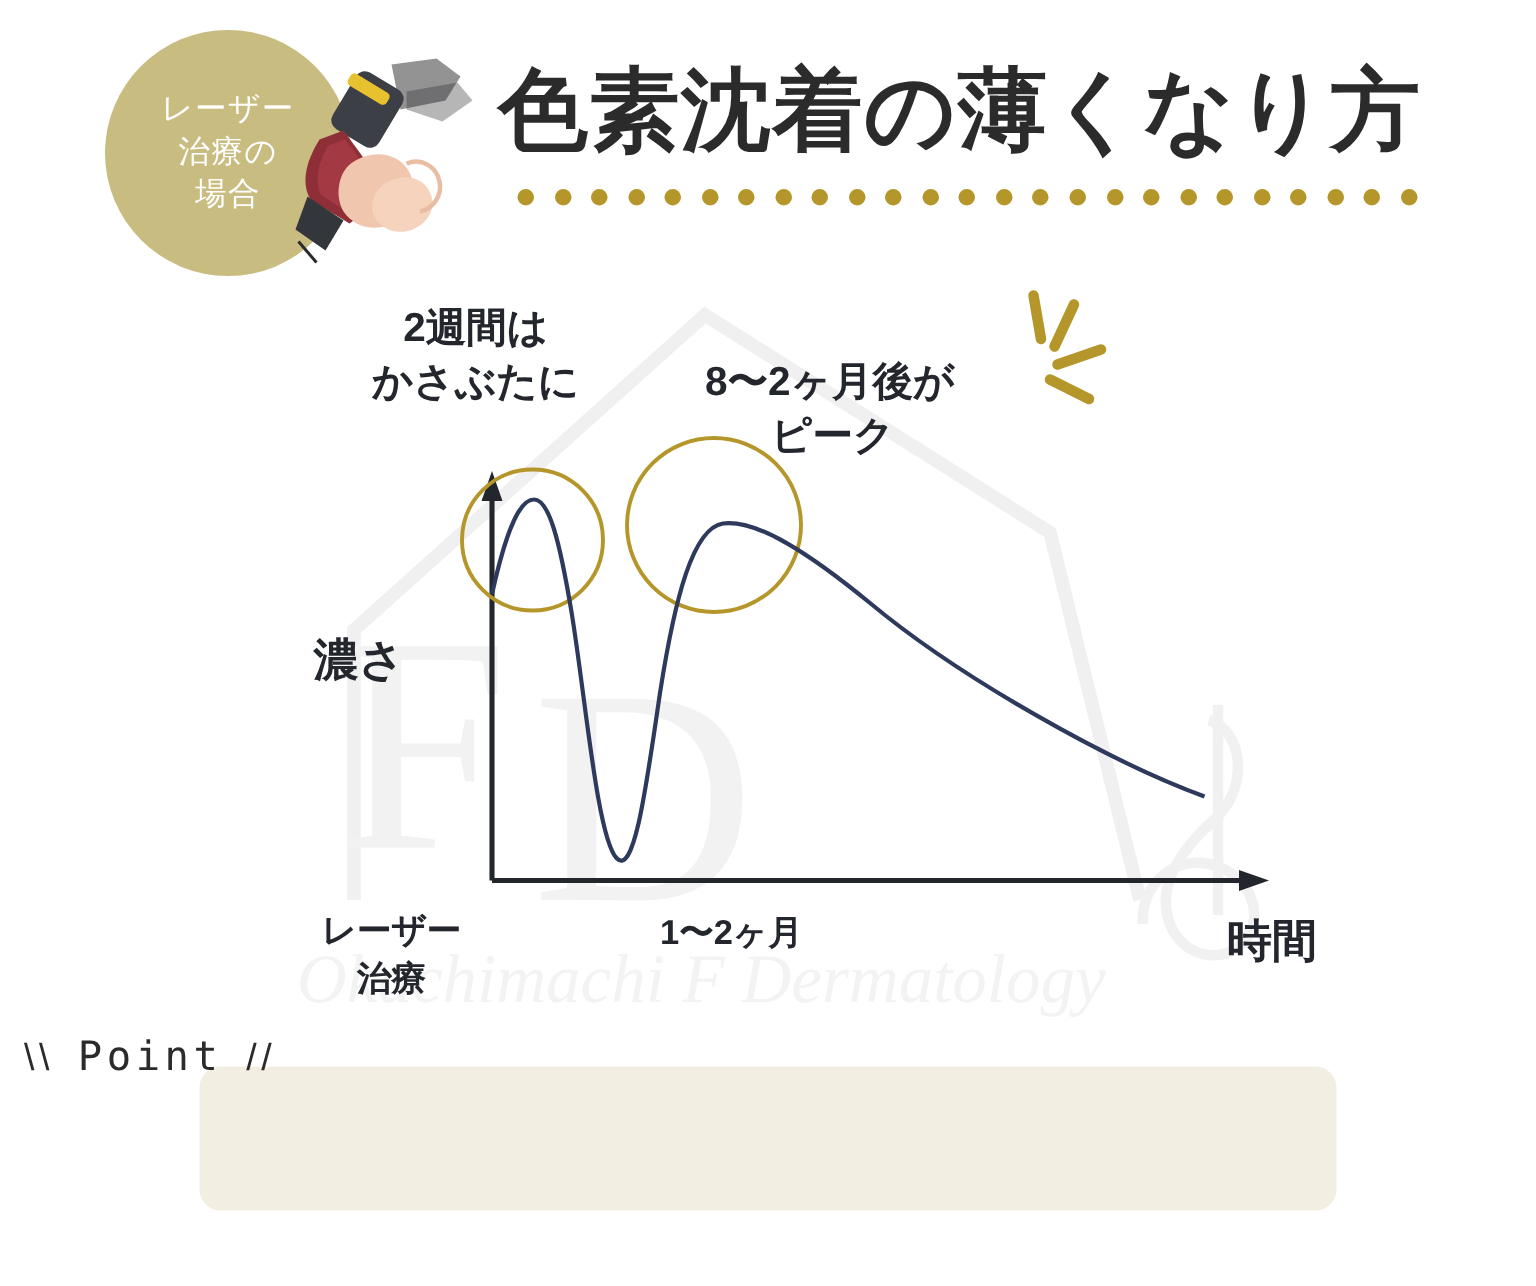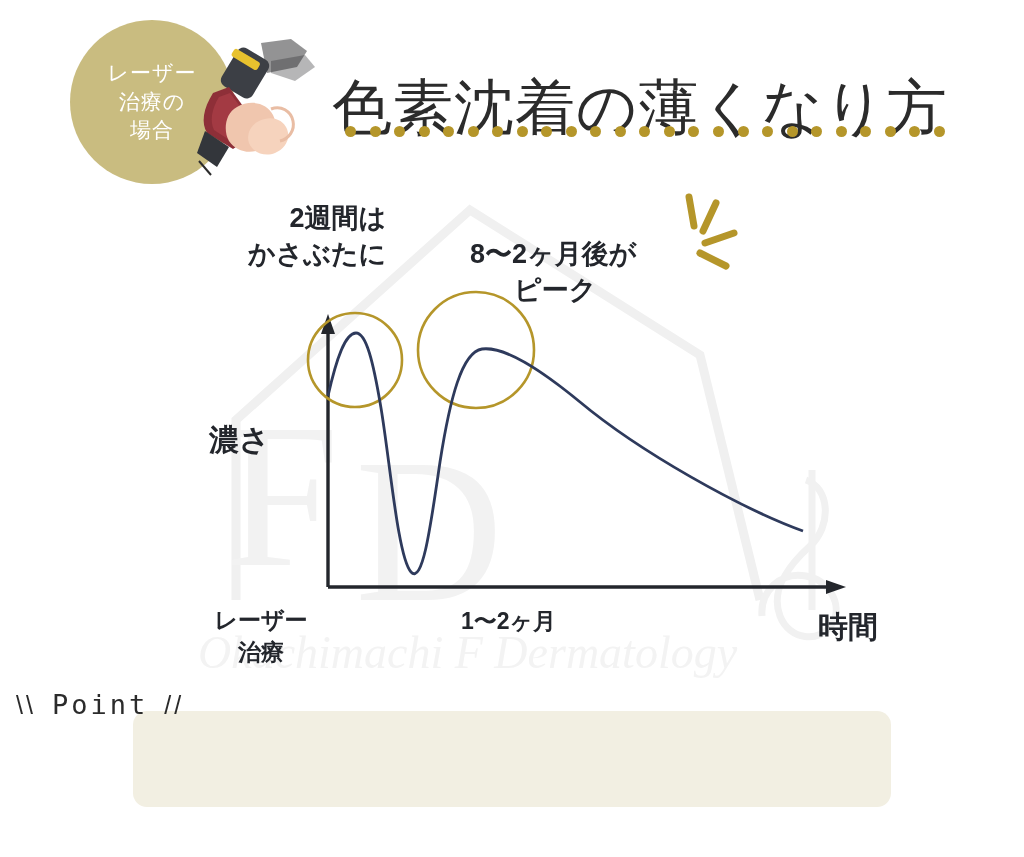--- a/index.html
+++ b/index.html
@@ -24,40 +24,40 @@
     z-index:3;
   }
   .badge-line{
     color:#ffffff;font-size:21px;line-height:1.38;letter-spacing:1px;
     font-weight:400;white-space:nowrap;
   }
   .device{position:absolute;left:175px;top:35px;width:150px;height:145px;z-index:4;}
 
   .title{
     position:absolute;left:332px;top:34px;
-    font-size:60px;font-weight:400;color:#2b2b2b;
-    letter-spacing:1px;white-space:nowrap;z-index:3;margin-top:34px;
+    font-size:60px;font-weight:700;color:#2b2b2b;
+    letter-spacing:1px;white-space:nowrap;z-index:3;
   }
   .dotrow{
     position:absolute;left:345px;top:124px;width:600px;height:14px;
     display:flex;justify-content:space-between;align-items:center;z-index:3;
   }
   .dotrow i{display:block;width:11px;height:11px;border-radius:50%;background:#b5962a;}
 
   
   .chart-area{position:absolute;left:0;top:180px;width:1024px;height:500px;z-index:2;}
   .ann{position:absolute;z-index:3;font-weight:700;color:#23262c;line-height:1.34;}
-  .ann-scab{left:248px;top:200px;font-size:27px;text-align:right;}
+  .ann-scab{left:248px;top:200px;font-size:27px;text-align:center;}
   .ann-peak{left:470px;top:236px;font-size:27px;}
   .ann-peak .l2{display:block;padding-left:44px;}
   .axis-label{position:absolute;z-index:3;font-weight:700;color:#23262c;text-align:right;}
   .lbl-nosa{left:209px;top:420px;font-size:30px;}
   .lbl-jikan{left:818px;top:607px;font-size:30px;}
   .lbl-laser{left:196px;top:604px;font-size:23px;text-align:center;line-height:1.4;width:130px;}
-  .lbl-months{left:440px;top:606px;font-size:23px;margin-left:21px;}
+  .lbl-months{left:440px;top:606px;font-size:23px;}
 
   
   .point-head{
     position:absolute;left:0;right:0;top:689px;text-align:left;z-index:4;
     font-family:"DejaVu Sans Mono","Liberation Mono",monospace;
     font-size:27px;color:#2b2b2b;letter-spacing:3px;
   }
   .point-head .sl{font-family:"Liberation Sans",sans-serif;font-weight:400;
     display:inline-block;padding:0 16px;font-size:25px;}
   .point-box{

